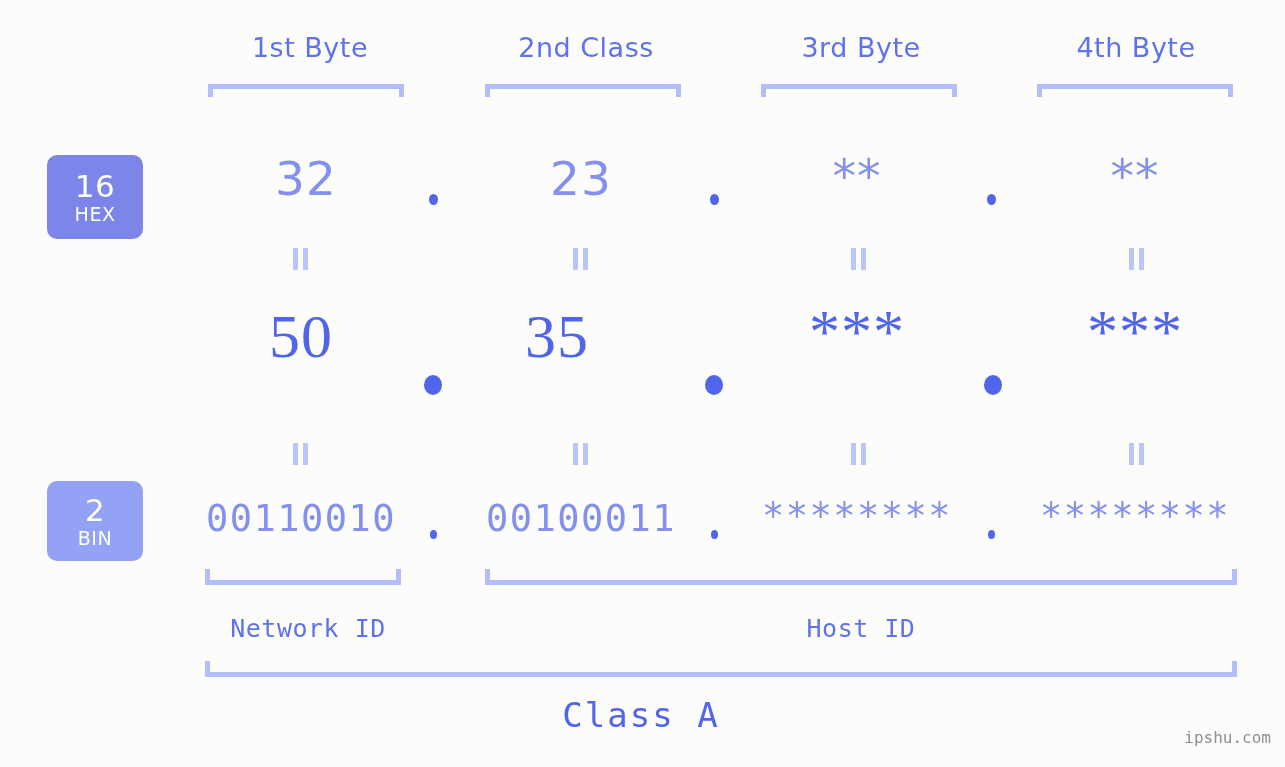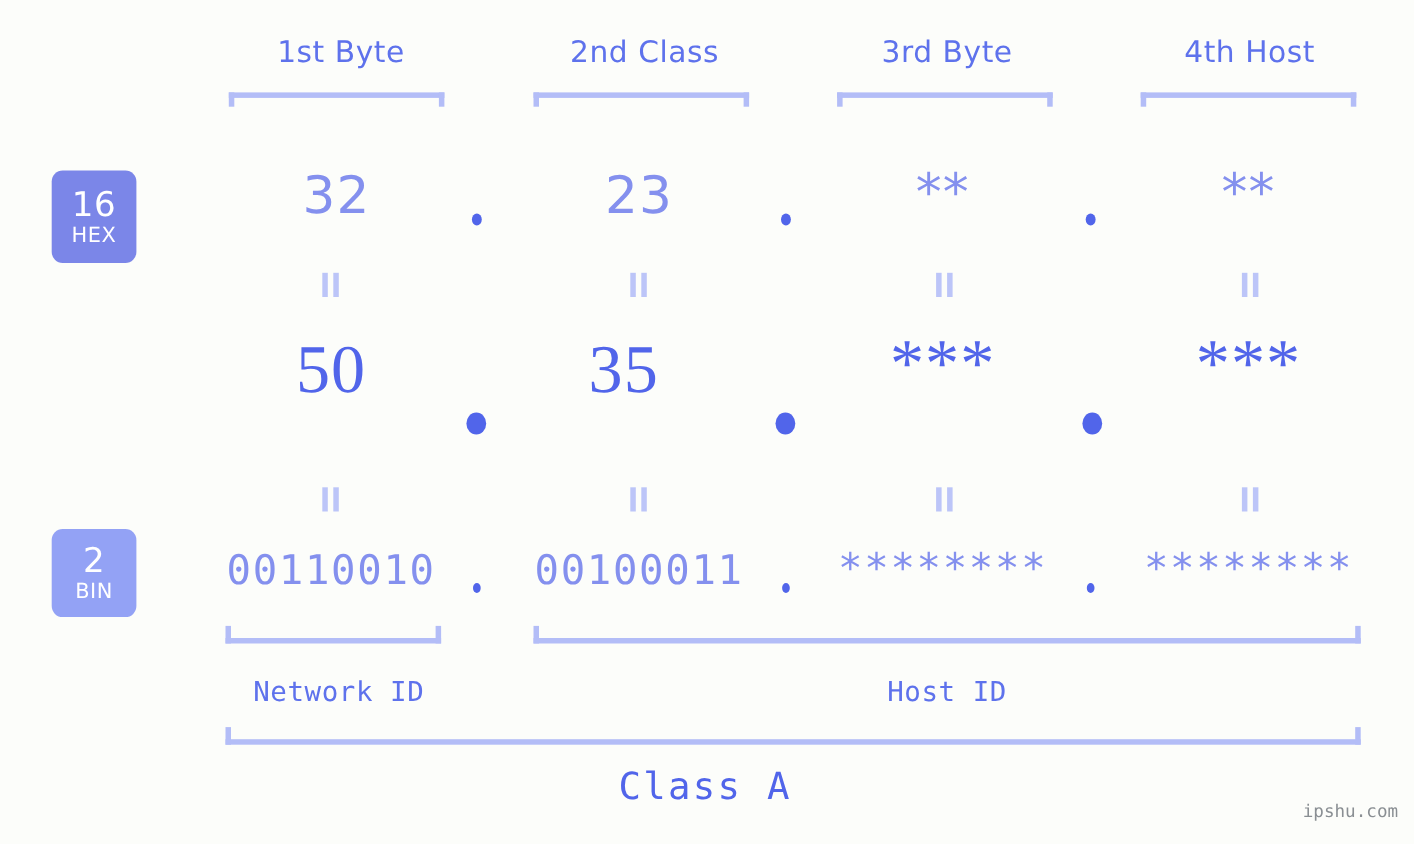--- a/index.html
+++ b/index.html
@@ -50,21 +50,21 @@
     border-left: 5px solid #b3bdf7;
     border-right: 5px solid #b3bdf7;
     height: 16px;
     box-sizing: border-box;
   }
 
   
   .badge {
     position: absolute;
     left: 47px;
-    width: 77px;
+    width: 96px;
     border-radius: 10px;
     display: flex;
     flex-direction: column;
     align-items: center;
     justify-content: center;
     color: #ffffff;
     line-height: 1;
   }
   .badge .num {
     font-family: "DejaVu Sans", sans-serif;
@@ -168,21 +168,21 @@
   }
 </style>
 </head>
 <body>
 
 <div id="stage">
 
   <div class="byte-label" style="left:190px;">1st Byte</div>
   <div class="byte-label" style="left:466px;">2nd Class</div>
   <div class="byte-label" style="left:741px;">3rd Byte</div>
-  <div class="byte-label" style="left:1016px;">4th Host</div>
+  <div class="byte-label" style="left:1016px;">4th Byte</div>
 
   <div class="bracket-top" style="left:208px;  top:84px; width:196px;"></div>
   <div class="bracket-top" style="left:485px;  top:84px; width:196px;"></div>
   <div class="bracket-top" style="left:761px;  top:84px; width:196px;"></div>
   <div class="bracket-top" style="left:1037px; top:84px; width:196px;"></div>
 
   <div class="badge" style="top:155px; height:84px; background:#7b86e8;">
     <span class="num">16</span>
     <span class="sys">HEX</span>
   </div>
@@ -215,21 +215,21 @@
       <i class="b"></i>
     </div>
   <div class="eqsep" style="left:1127px; top:248px;">
       <i class="a"></i>
       <i class="b"></i>
     </div>
 
   <div class="cell dec-val" style="left:181px; top:305px; width:240px;">50</div>
   <div class="dot dot-dec" style="left:424px; top:375px;"></div>
 
-  <div class="cell dec-val" style="left:447px; top:305px; width:240px;">35</div>
+  <div class="cell dec-val" style="left:437px; top:305px; width:240px;">35</div>
   <div class="dot dot-dec" style="left:705px; top:375px;"></div>
 
   <div class="cell dec-val" style="left:737px; top:300px; width:240px;">***</div>
   <div class="dot dot-dec" style="left:984px; top:375px;"></div>
 
   <div class="cell dec-val" style="left:1015px; top:300px; width:240px;">***</div>
 
   <div class="eqsep" style="left:291px;  top:443px;">
       <i class="a"></i>
       <i class="b"></i>

